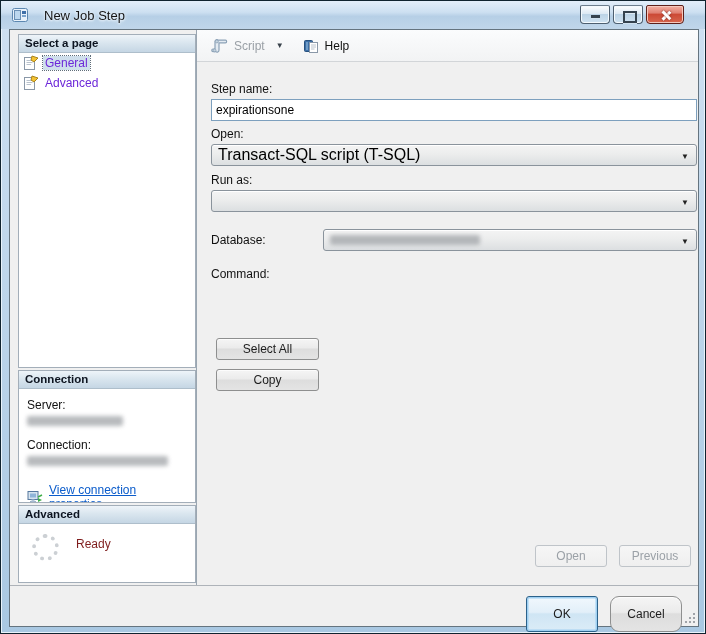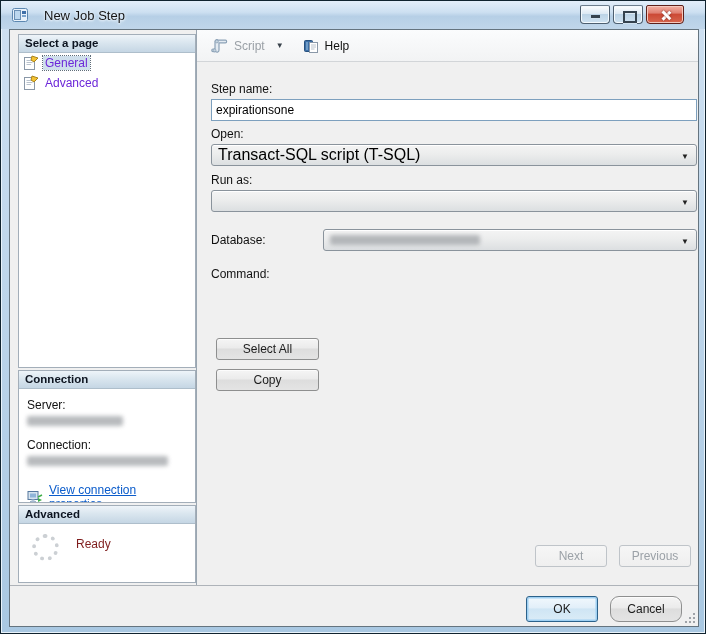--- a/index.html
+++ b/index.html
@@ -118,21 +118,21 @@
     position:absolute; height:22px; border:1px solid #8e8f8f; border-radius:3px;
     background:linear-gradient(#f5f5f5 0%,#ebebeb 45%,#dddddd 50%,#e4e4e4 100%);
     box-shadow:inset 0 1px 0 #fcfcfc;
     font-family:"Liberation Sans", sans-serif; font-size:12px; color:#1c1c1c; text-align:center; line-height:20px; cursor:pointer;
   }
   .btn.cmd{ width:103px; left:19px; }
   .btn.disabled{ border-color:#bfc4c9; color:#9ba1a7; background:linear-gradient(#f6f6f6,#efefef); box-shadow:none; cursor:default; }
 
   
   .footer{ position:relative; height:41px; background:#f0f0f0; border-top:1px solid #aeb3b9; }
-  .btn.footer-btn{ top:10px; width:72px; height:26px; }
+  .btn.footer-btn{ top:10px; width:72px; height:36px; }
   .btn.ok{
     right:100px; border-color:#2c628b;
     box-shadow:inset 0 0 0 1.5px #9fd0f2, inset 0 1px 0 #e8f4fd;
     background:linear-gradient(#f1f8fd 0%,#e2eff9 45%,#cfe5f4 50%,#dbecf7 100%);
   }
   .btn.cancel{ right:16px;border-radius:9px; }
   .resize-grip{ position:absolute; right:3px; bottom:3px; width:10px; height:10px; }
   .resize-grip::after{
     content:""; position:absolute; right:0; bottom:0; width:2px; height:2px; background:#9fa3a8;
     box-shadow:-4px 0 0 #9fa3a8, -8px 0 0 #9fa3a8, 0 -4px 0 #9fa3a8, -4px -4px 0 #9fa3a8, 0 -8px 0 #9fa3a8;
@@ -277,21 +277,21 @@
           <div class="combo" style="left:126px; top:167px; width:374px">
             <span class="redact" style="width:150px; margin-top:0"></span>
             <span class="combo-arrow"></span>
           </div>
 
           <div class="flabel" style="left:14px; top:205px">Command:</div>
 
           <button class="btn cmd" style="top:276px">Select All</button>
           <button class="btn cmd" style="top:307px">Copy</button>
 
-          <button class="btn disabled" style="left:338px; top:483px; width:72px">Next</button>
+          <button class="btn disabled" style="left:338px; top:483px; width:72px">Open</button>
           <button class="btn disabled" style="left:422px; top:483px; width:72px">Previous</button>
 
         </div>
       </div>
     </div>
 
     <div class="footer">
       <button class="btn footer-btn ok">OK</button>
       <button class="btn footer-btn cancel">Cancel</button>
       <div class="resize-grip"></div>

